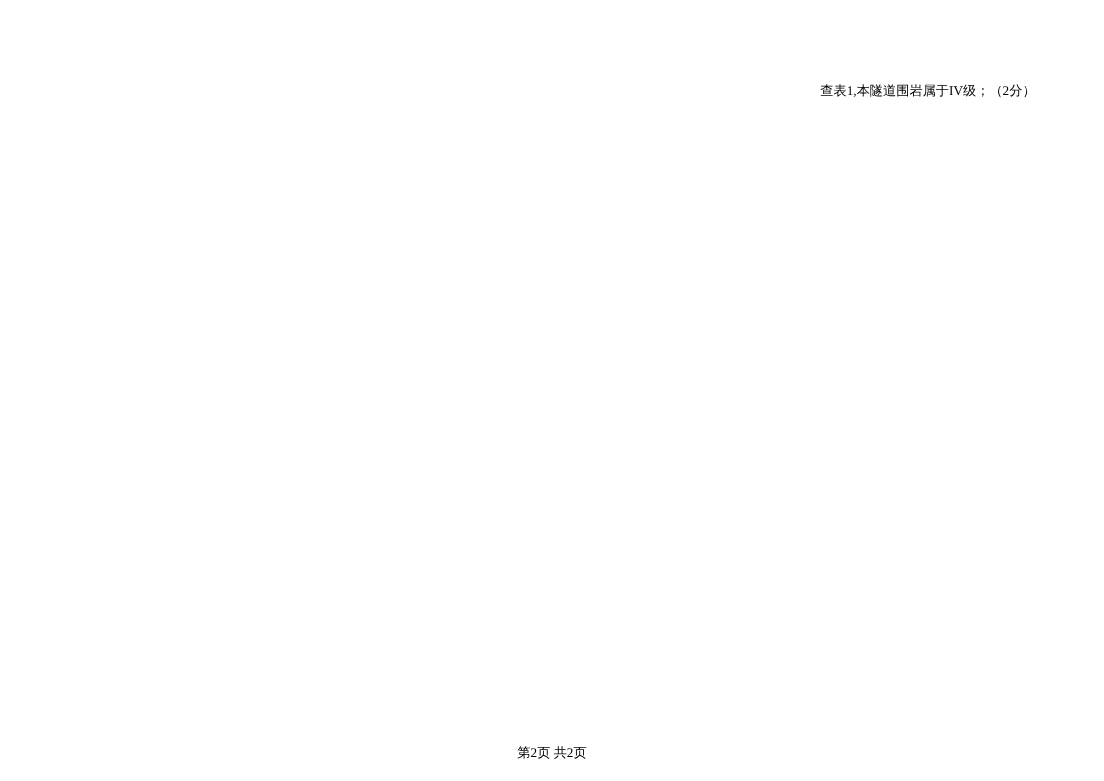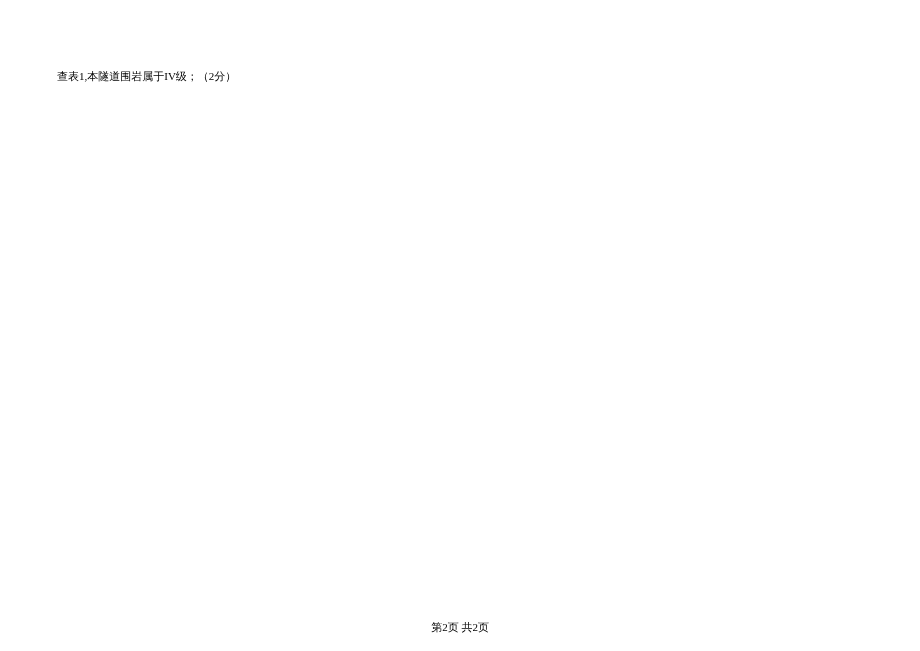--- a/index.html
+++ b/index.html
@@ -1,18 +1,19 @@
 <!DOCTYPE html>
 <html><head>
   <meta charset="utf-8">
   <style>
     * {
       margin: 0;
       padding: 0;
       box-sizing: border-box;
+      text-align: right;
     }
     body {
       width: 920px;
       height: 651px;
       background: #ffffff;
       font-family: "SimSun", "宋体", serif;
       position: relative;
     }
     .content {
       position: absolute;

